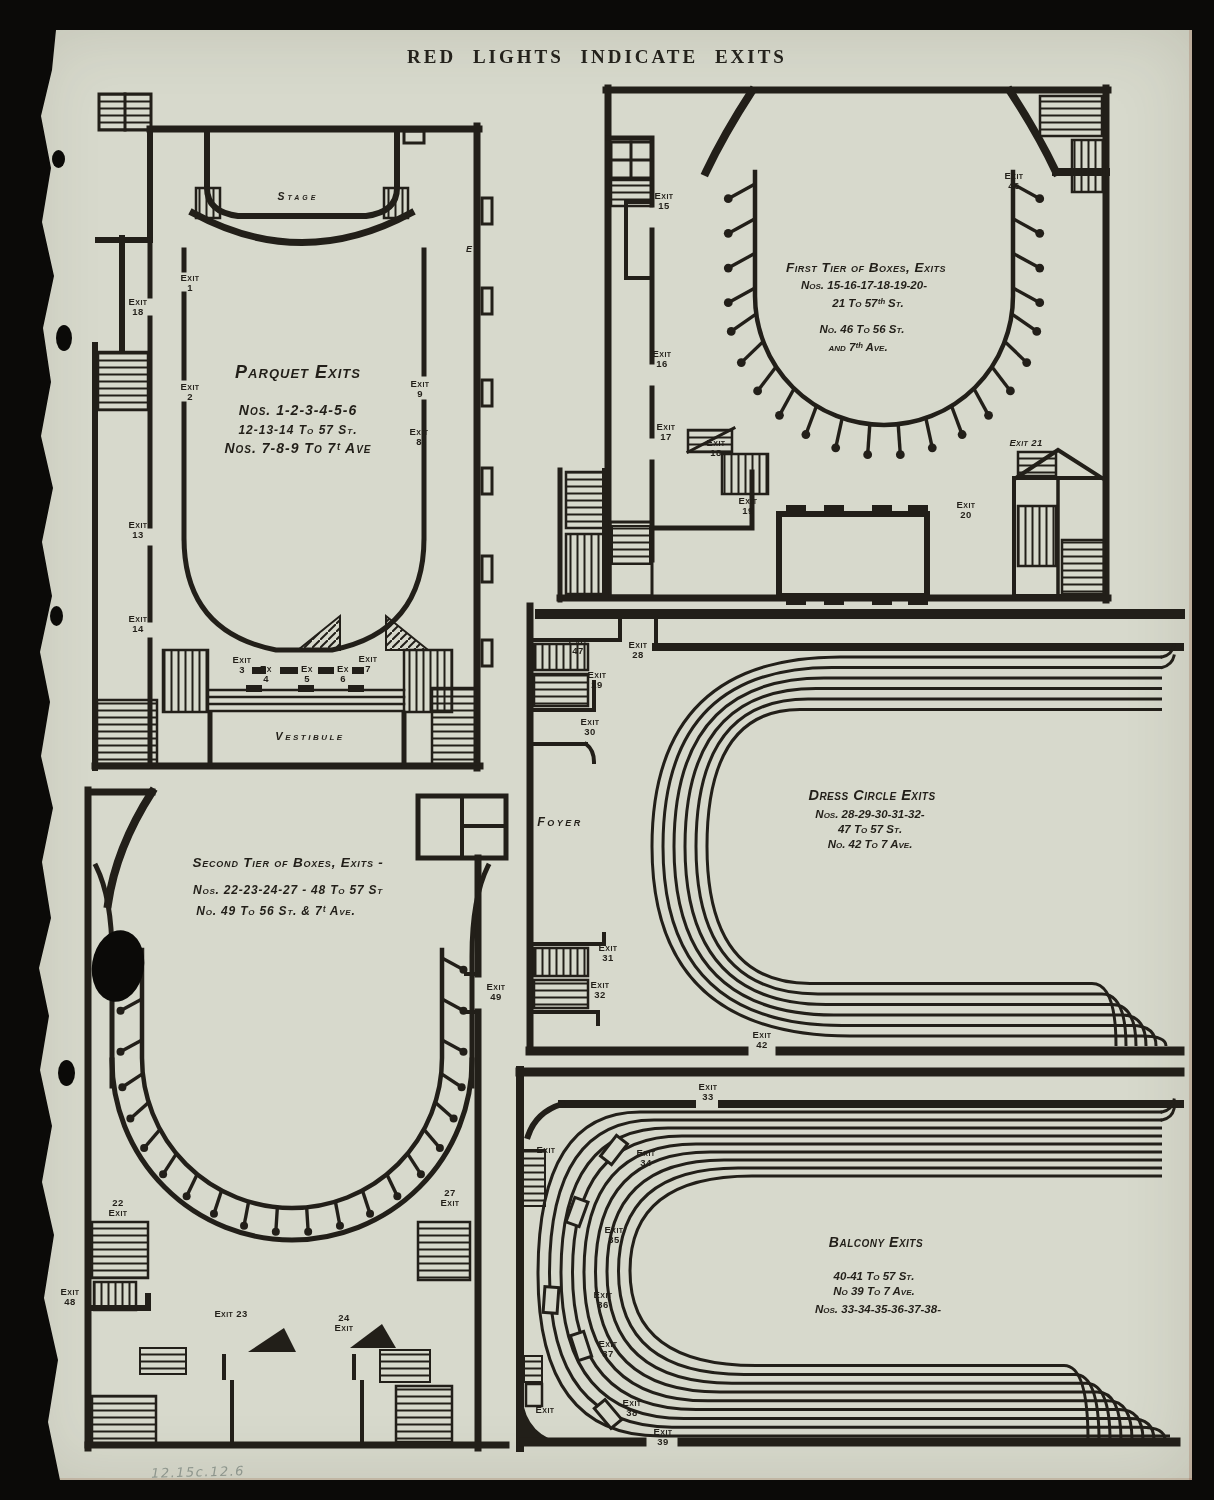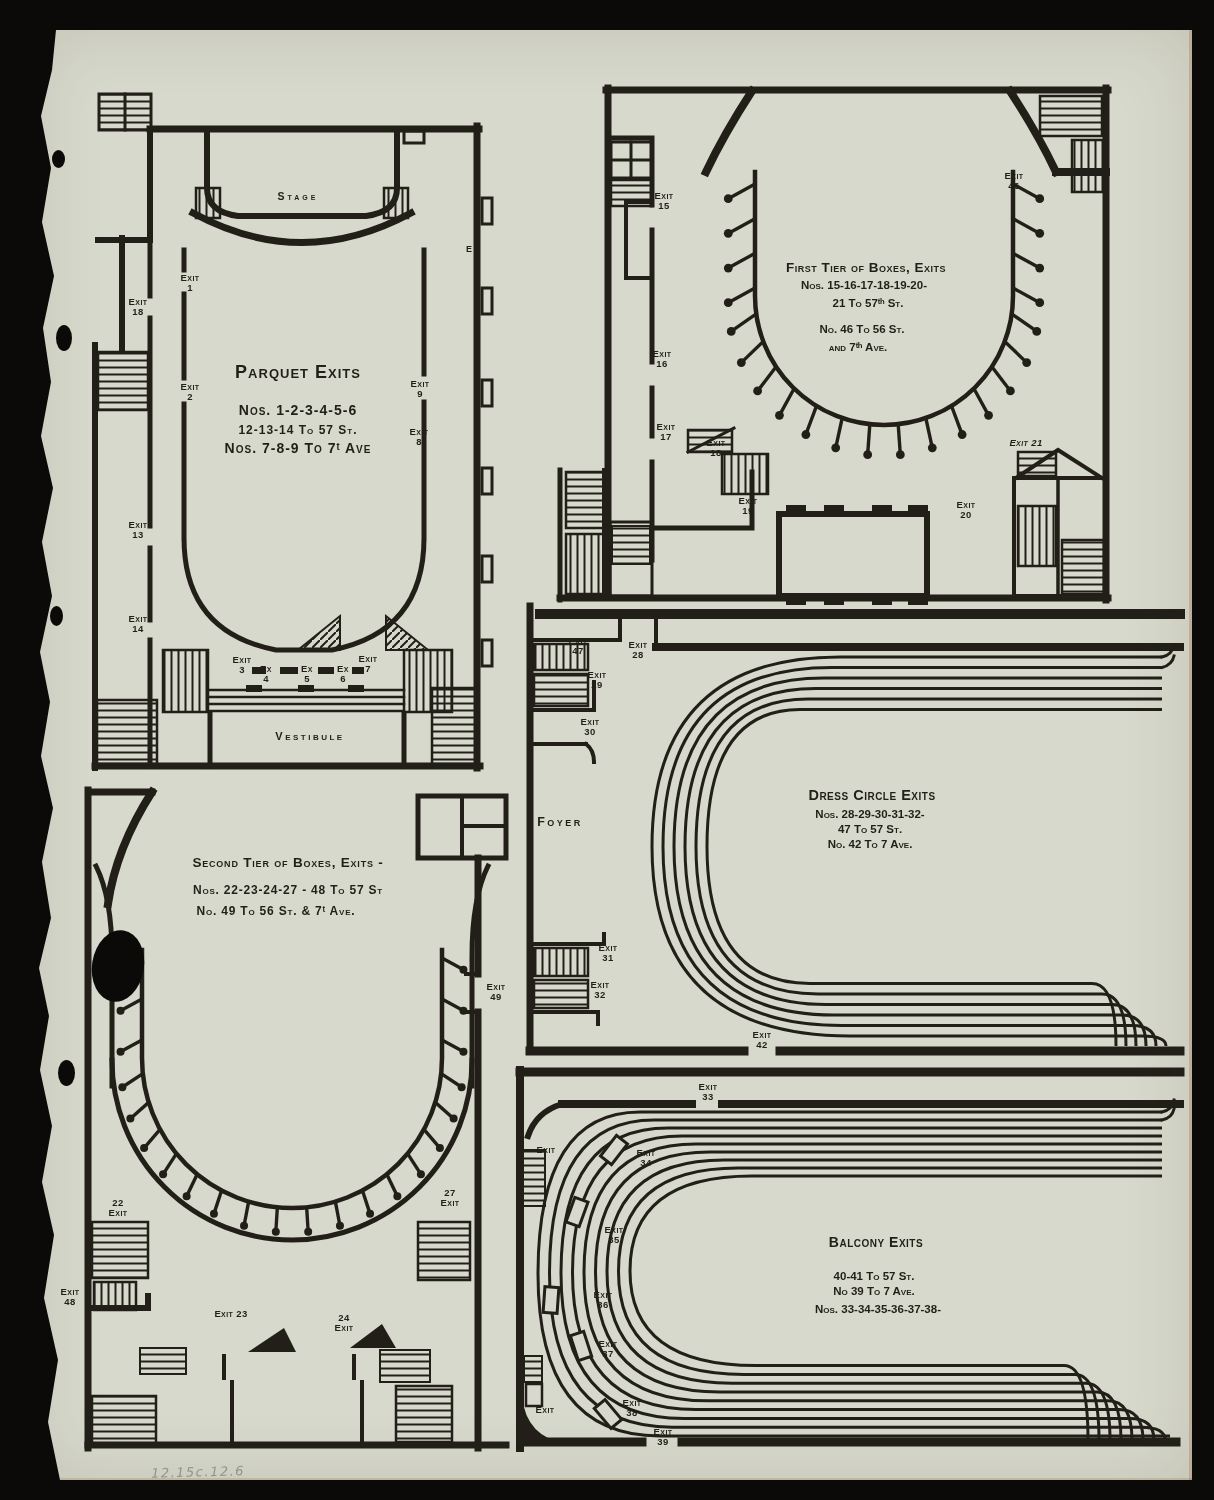--- a/index.html
+++ b/index.html
@@ -8,38 +8,39 @@
   #paper{position:absolute;left:34px;top:30px;width:1158px;height:1450px;background:#d7d9cc;
     box-shadow:inset 0 0 70px rgba(70,65,40,.14), inset -3px 0 0 rgba(150,70,35,.22), inset 0 -2px 0 rgba(150,70,35,.18);
     clip-path:polygon(22px 0,1158px 0,1158px 1450px,26px 1450px,14px 1392px,24px 1330px,10px 1268px,20px 1205px,8px 1152px,18px 1096px,6px 1040px,15px 986px,5px 938px,17px 888px,8px 832px,19px 778px,7px 726px,16px 672px,6px 622px,18px 566px,8px 512px,19px 458px,7px 406px,17px 352px,9px 298px,20px 246px,8px 192px,17px 138px,7px 86px,18px 40px);}
   .hole{position:absolute;background:#0b0a08;border-radius:50%;z-index:6;}
   #title{position:absolute;left:597px;top:57px;transform:translate(-50%,-50%);z-index:4;
     font-family:"Liberation Serif",serif;font-size:19px;font-weight:600;letter-spacing:3px;word-spacing:9px;
     color:#24221c;white-space:nowrap;}
   #diagram{position:absolute;left:0;top:0;z-index:2;}
   #plan-labels{position:absolute;left:0;top:0;width:1214px;height:1500px;z-index:4;pointer-events:none;}
   .plan-text{position:absolute;transform:translate(-50%,-50%);font-weight:700;font-variant:small-caps;
-    color:#221f19;white-space:nowrap;text-align:center;}
+    color:#221f19;white-space:nowrap;text-align:center;font-style:italic;}
   .plan-exit{position:absolute;transform:translate(-50%,-50%);font-weight:700;font-variant:small-caps;
     color:#221f19;font-size:9.5px;letter-spacing:.4px;line-height:1.05;text-align:center;white-space:nowrap;}
   #pencil-note{position:absolute;left:198px;top:1472px;transform:translate(-50%,-50%) rotate(-1.5deg);z-index:4;
     color:#8e968d;font-size:13px;font-style:italic;letter-spacing:1.5px;font-family:"DejaVu Sans",sans-serif;}
 </style>
 </head>
 <body>
 
 <div id="page">
   <div id="paper"></div>
 
   <div class="hole" style="left:92px;top:930px;width:52px;height:72px;transform:rotate(9deg);"></div>
   <div class="hole" style="left:56px;top:325px;width:16px;height:26px;"></div>
   <div class="hole" style="left:50px;top:606px;width:13px;height:20px;"></div>
   <div class="hole" style="left:58px;top:1060px;width:17px;height:26px;"></div>
   <div class="hole" style="left:52px;top:150px;width:13px;height:18px;"></div>
 
+  <div id="title">RED LIGHTS INDICATE EXITS</div>
 
   <svg id="diagram" width="1214" height="1500" viewBox="0 0 1214 1500">
     <defs>
       <pattern id="hh" width="7" height="7" patternUnits="userSpaceOnUse">
         <path d="M0,3.5 H7" stroke="#221f19" stroke-width="2"></path>
       </pattern>
       <pattern id="vv" width="7" height="7" patternUnits="userSpaceOnUse">
         <path d="M3.5,0 V7" stroke="#221f19" stroke-width="2"></path>
       </pattern>
       <pattern id="dd" width="8" height="8" patternUnits="userSpaceOnUse">

